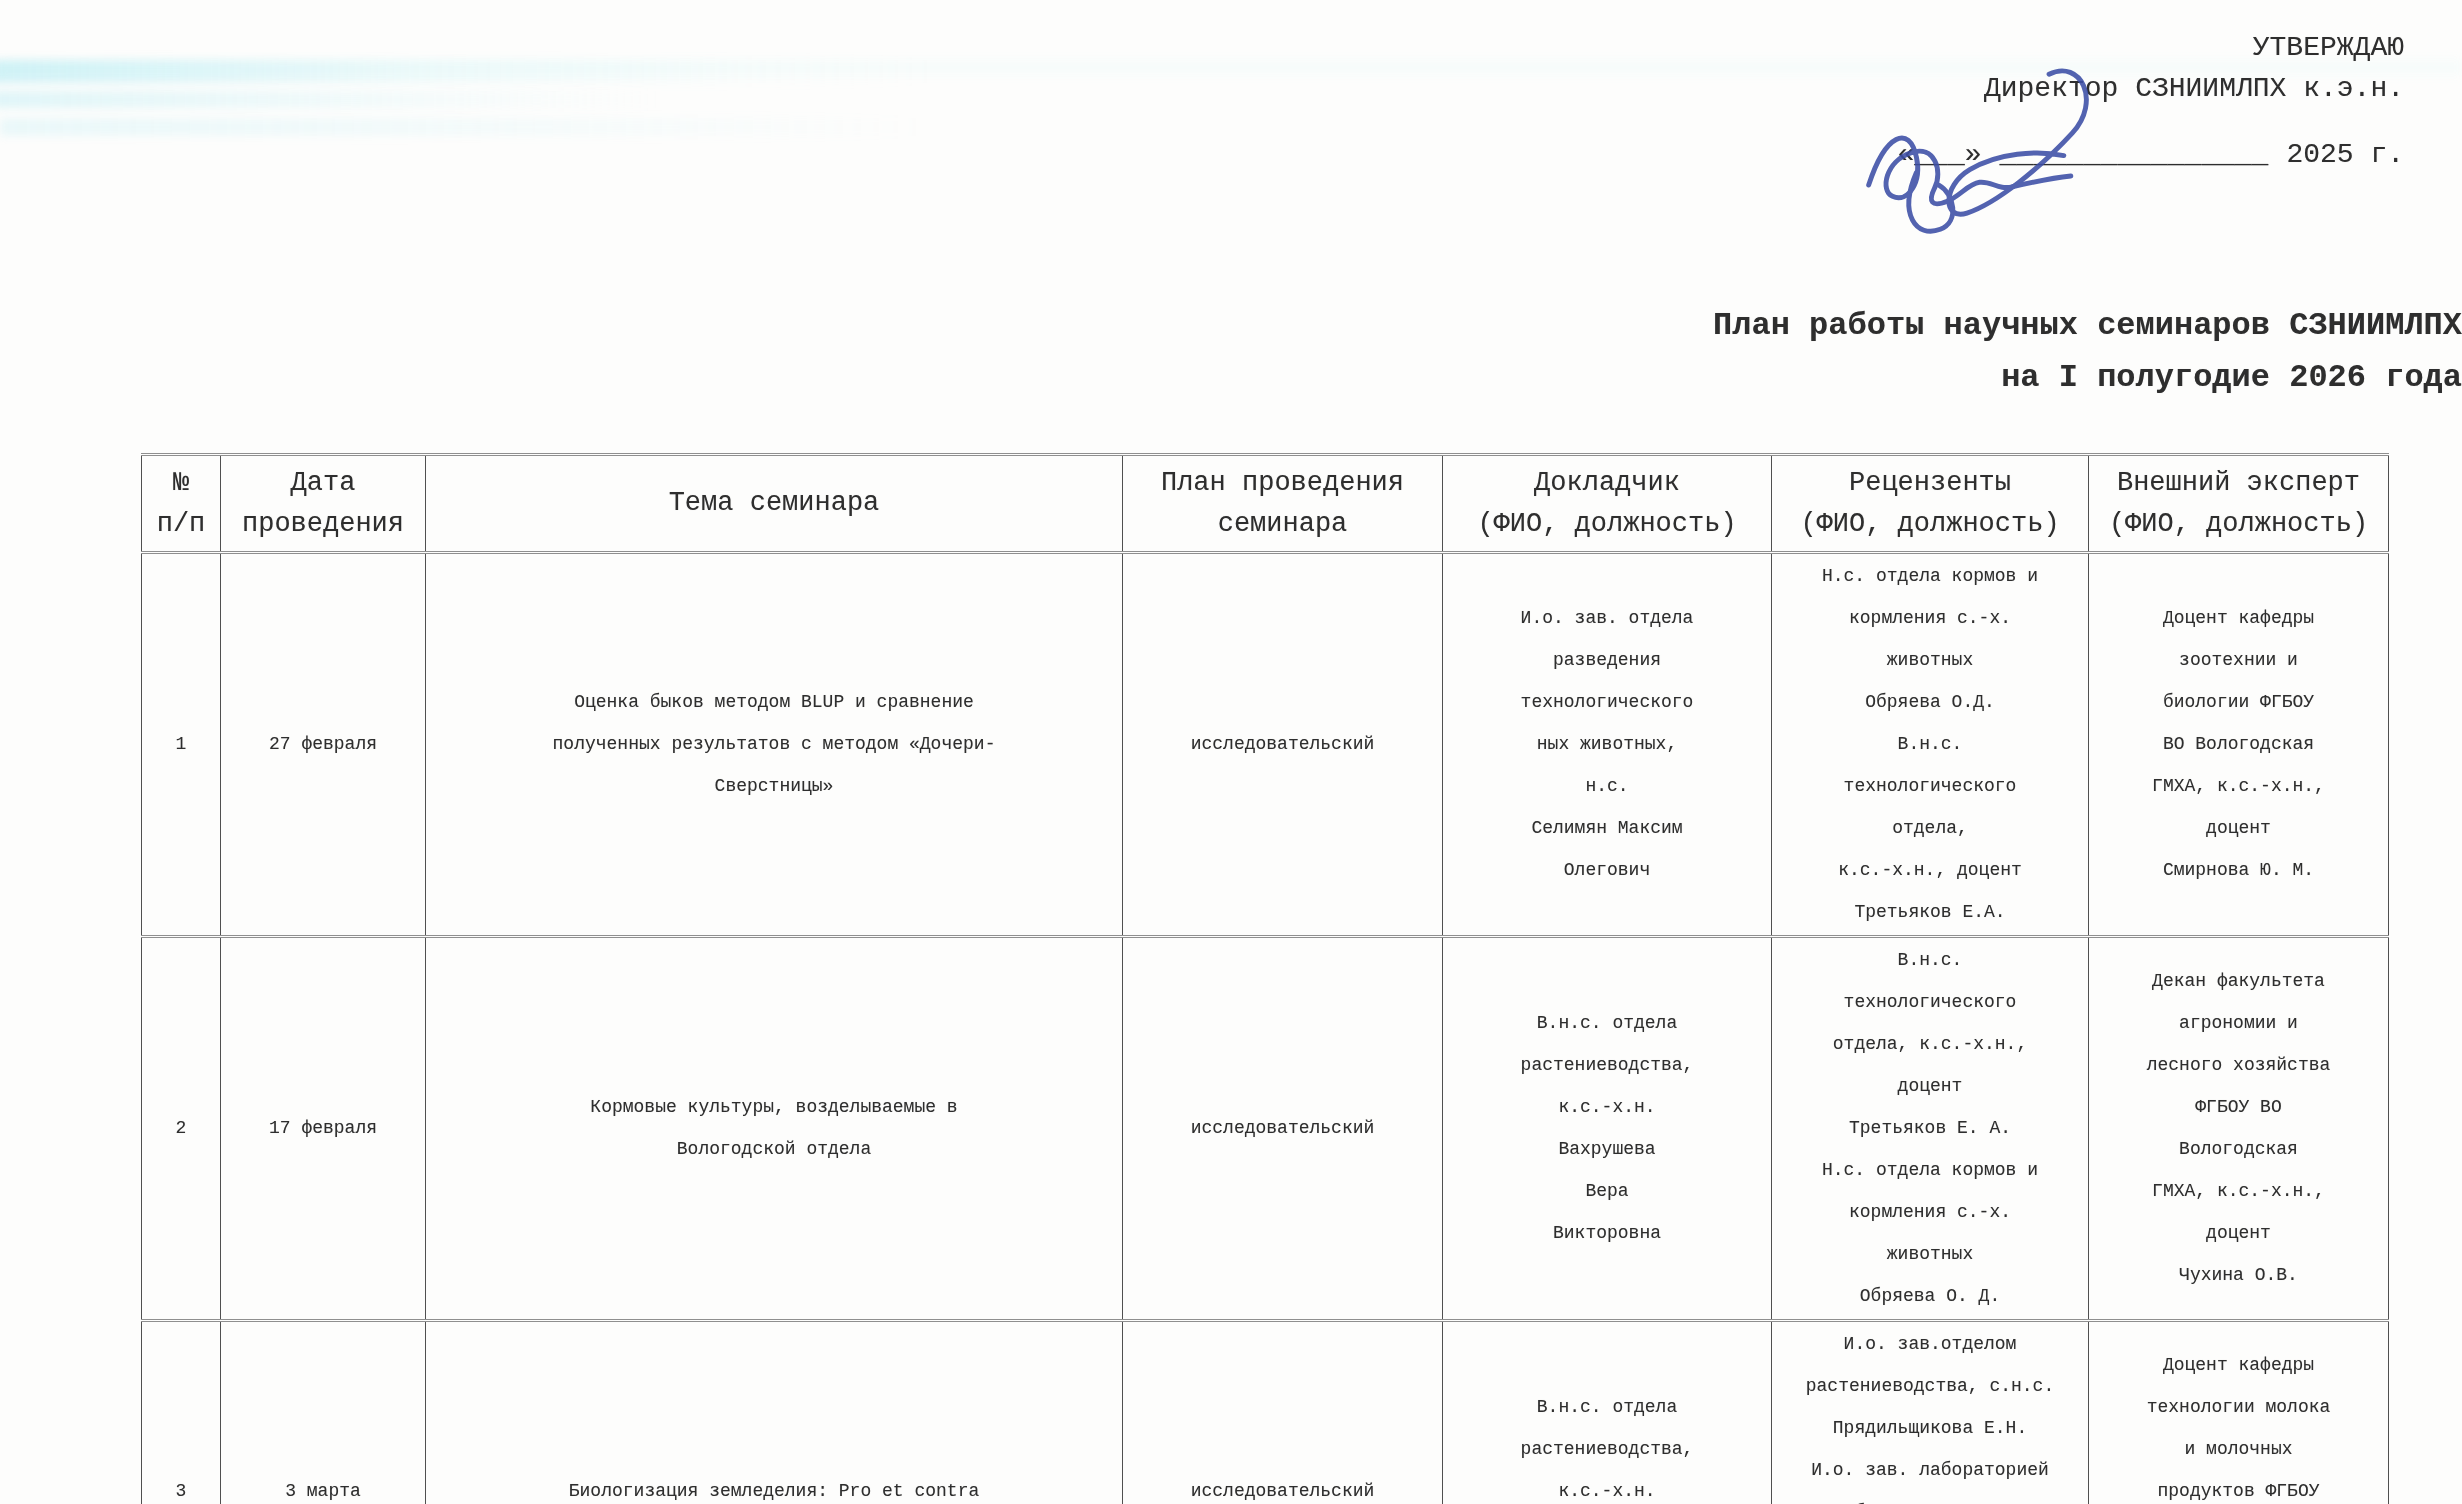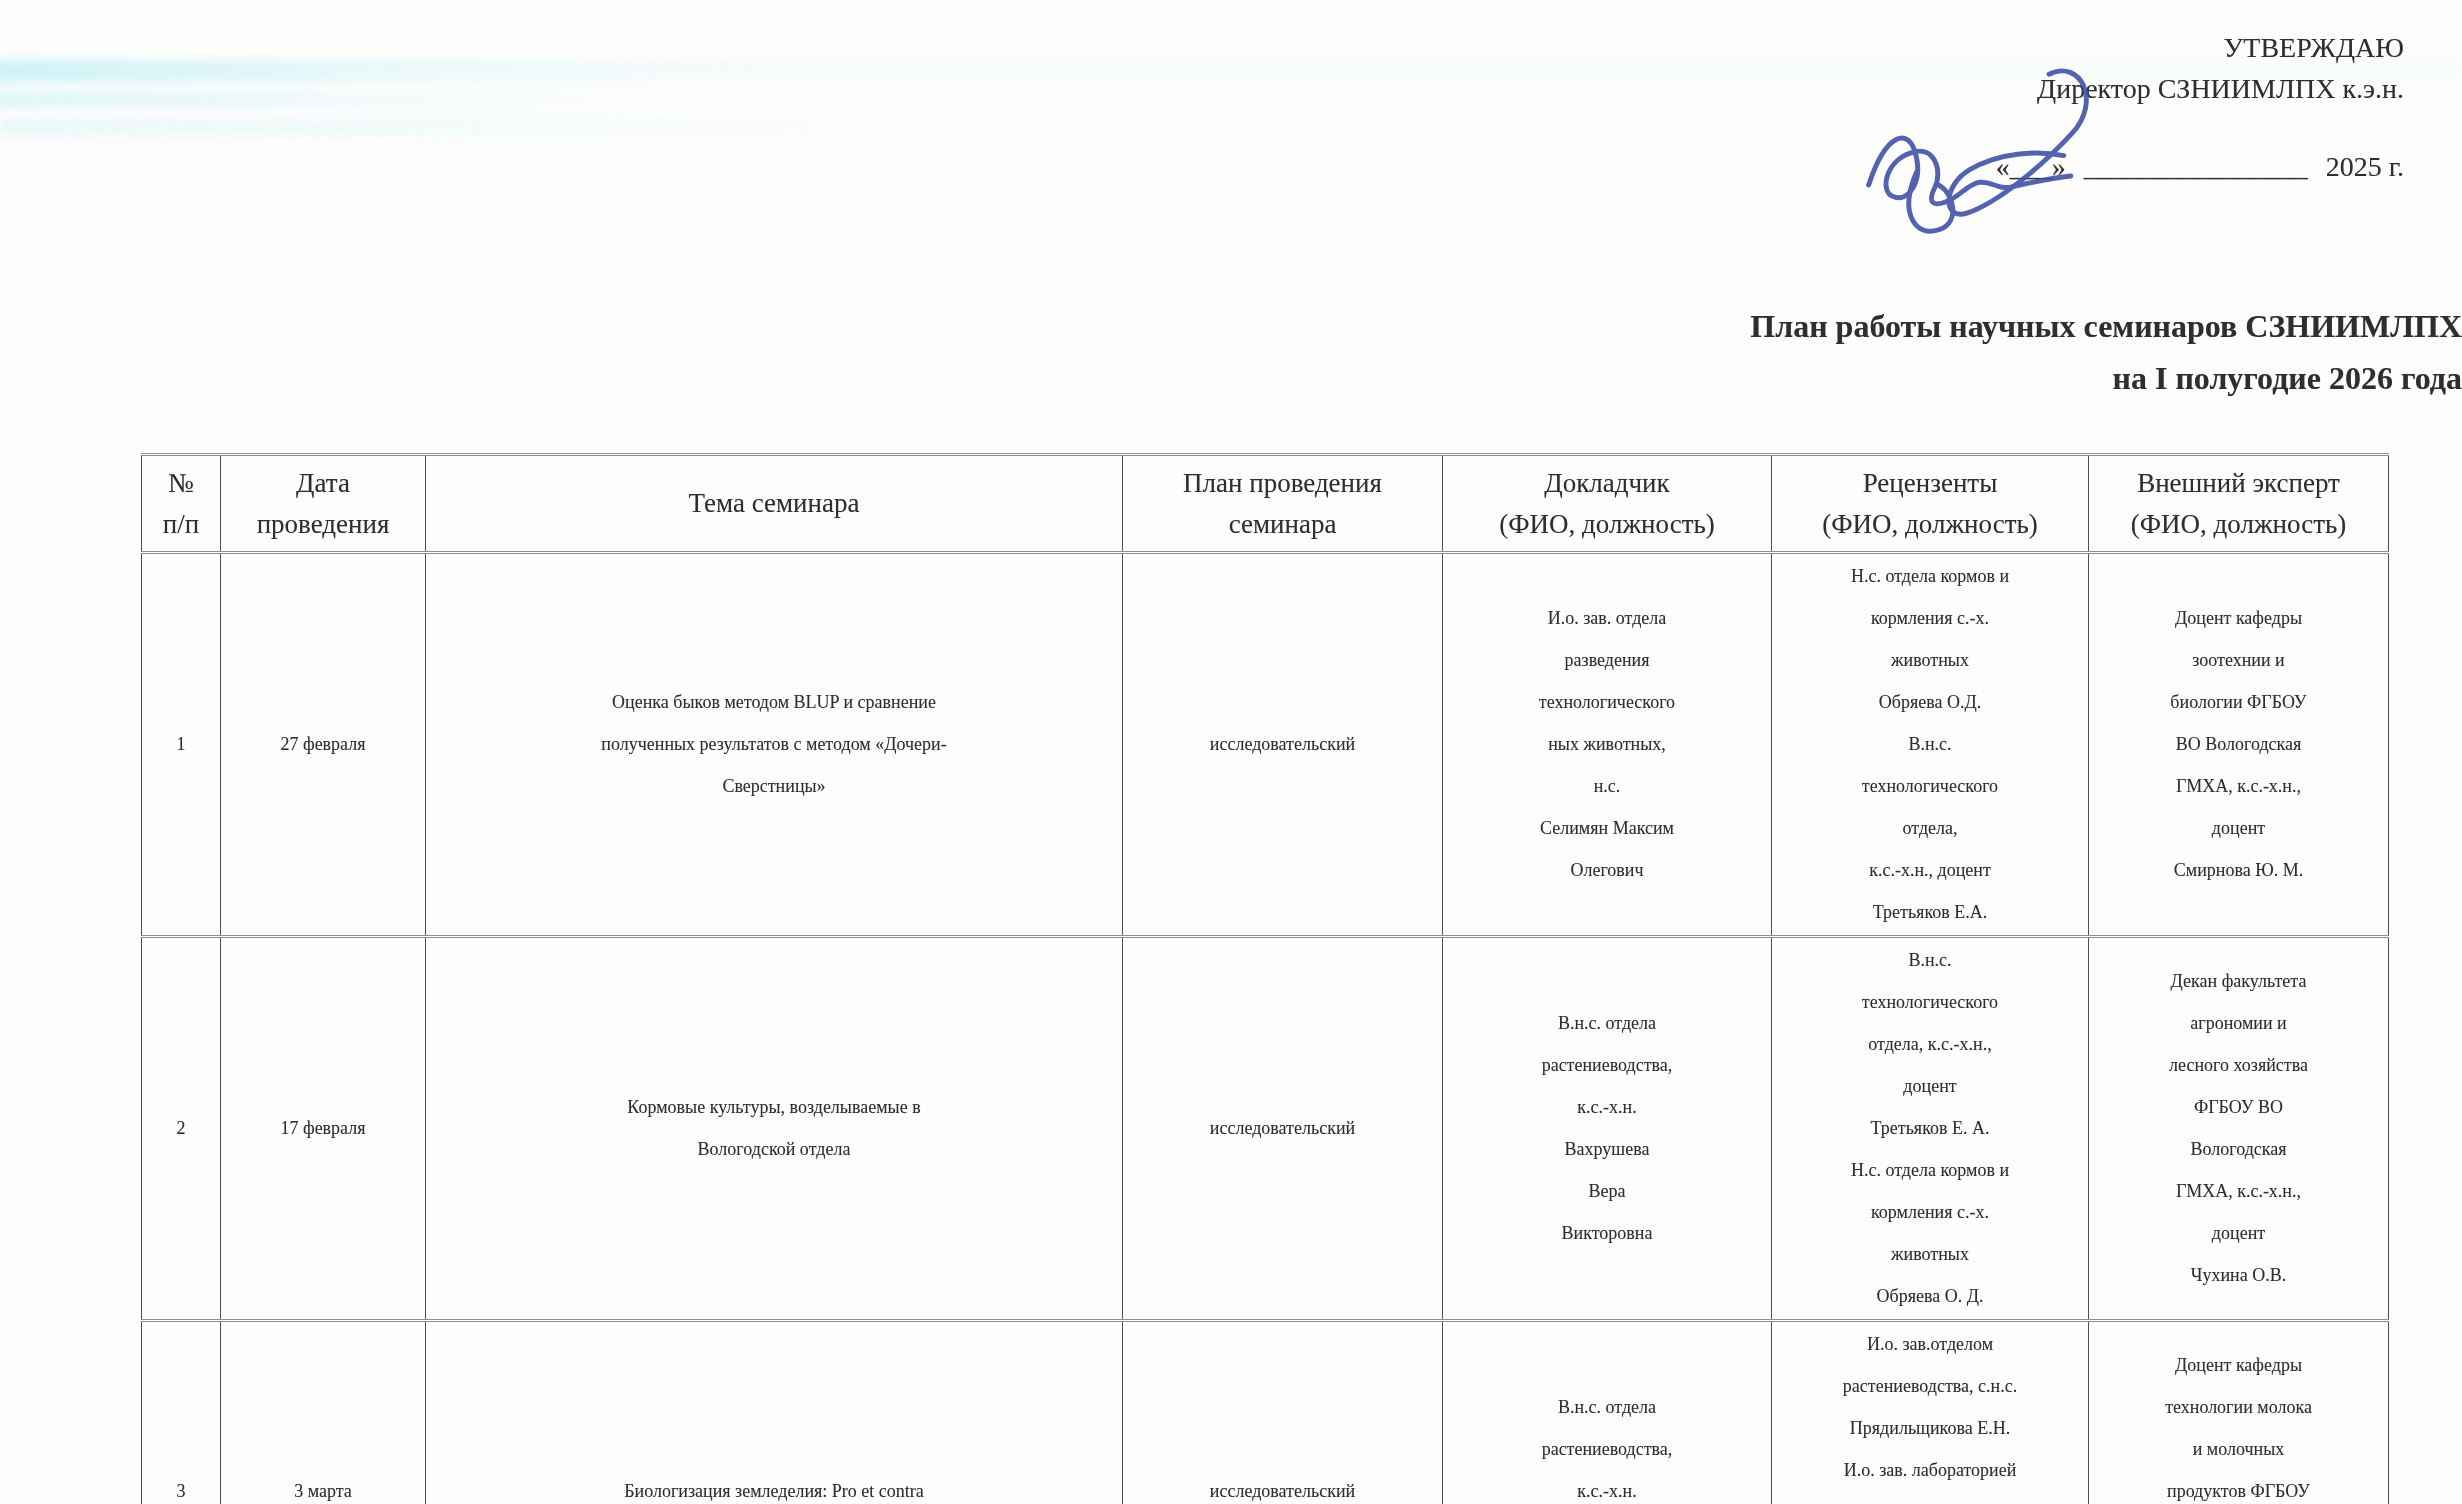--- a/index.html
+++ b/index.html
@@ -7,21 +7,21 @@
     padding: 0;
     width: 2462px;
     height: 1505px;
     background: #fdfdfc;
     overflow: hidden;
   }
   .paper {
     position: relative;
     width: 2462px;
     height: 1307px;
-    font-family: Liberation Serif, serif;
+    font-family: Liberation Mono, monospace;
     color: #2e2e2e;
     text-shadow: 0 0 0.7px rgba(70,70,70,0.30);
   }
 
   
   .streak { position: absolute; pointer-events: none; filter: blur(4.2px); }
   .streak.s1 { top: 60px;  left: -14px; width: 948px; height: 22.5px;
     background: linear-gradient(90deg, rgba(140,225,238,0.38), rgba(170,238,246,0.16) 45%, rgba(200,245,250,0.05) 80%, transparent); }
   .streak.s2 { top: 91px; left: -7px; width: 667px;  height: 17px;
     background: linear-gradient(90deg, rgba(150,228,240,0.28), rgba(190,240,248,0.10) 70%, transparent); }
@@ -34,21 +34,21 @@
   .approval {
     position: absolute;
     top: 27px;
     right: 58px;
     width: 548px;
     font-size: 28px;
     line-height: 41px;
     text-align: right;
     white-space: nowrap;
   }
-  .approval .date-line { margin-top: 37px; }
+  .approval .date-line { margin-top: 25px; }
   .approval .date-line .gap { display: inline-block; width: 18px; }
   .signature {
     position: absolute;
     left: -7px;
     top: 37px;
     width: 351px;
     height: 172px;
     pointer-events: none;
   }
 

